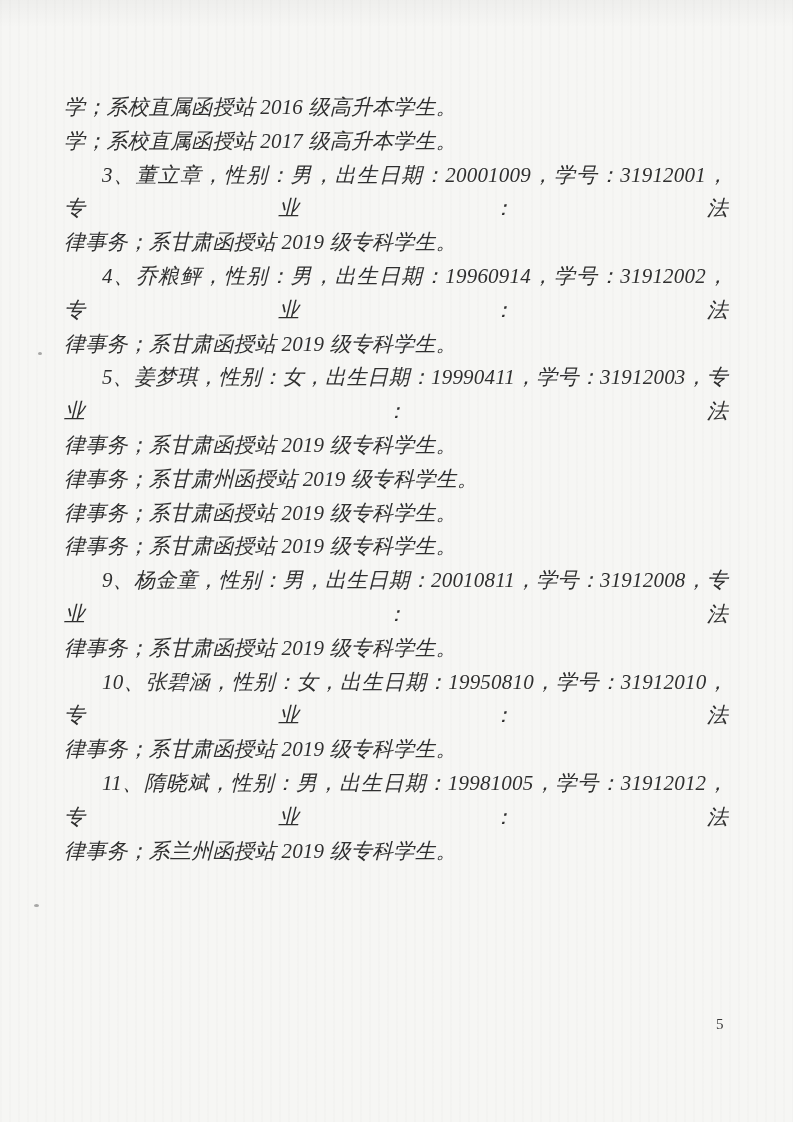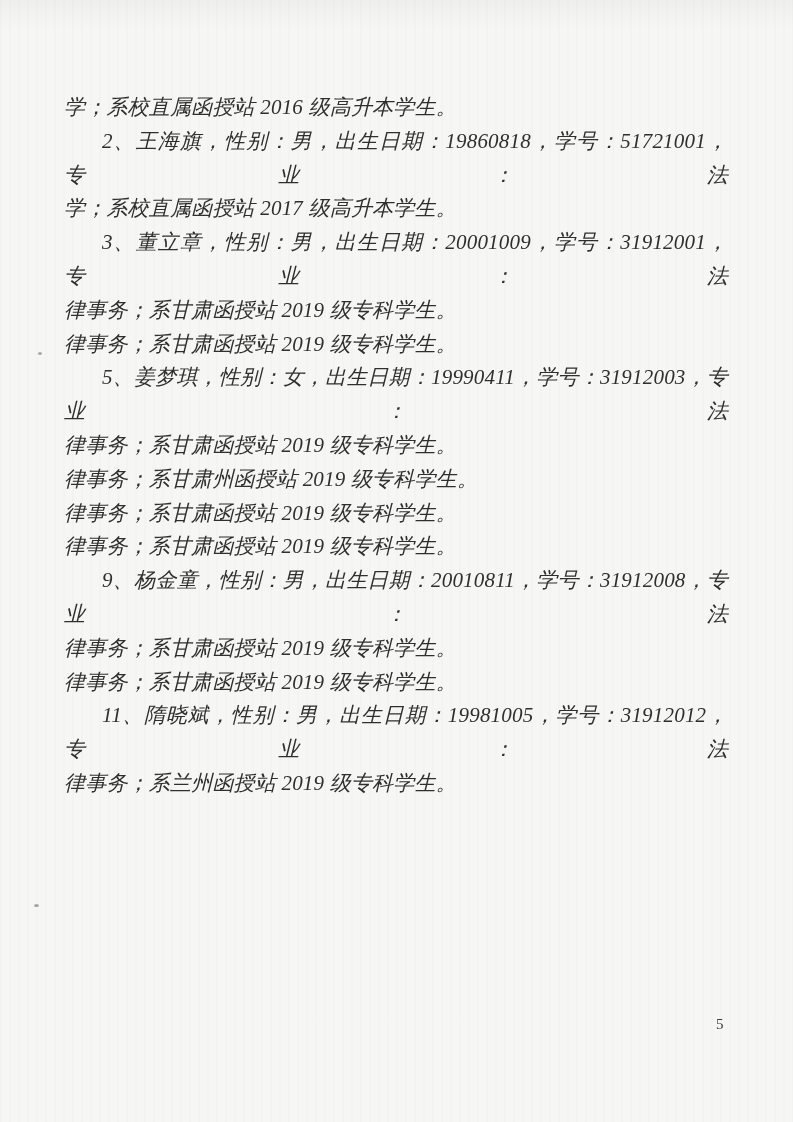--- a/index.html
+++ b/index.html
@@ -66,31 +66,32 @@
 </style>
 </head>
 <body>
 
 <div class="scan-texture"></div>
 <div class="speck speck-1"></div>
 <div class="speck speck-2"></div>
 
 <div class="doc-body">
   <div class="line cont">学；系校直属函授站 2016 级高升本学生。</div>
-  <div class="line first">2、王海旗，性别：男，出生日期：19860818，学号：51721001，专业：法</div>
   <div class="line cont">学；系校直属函授站 2017 级高升本学生。</div>
   <div class="line first">3、董立章，性别：男，出生日期：20001009，学号：31912001，专业：法</div>
   <div class="line cont">律事务；系甘肃函授站 2019 级专科学生。</div>
+  <div class="line first">4、乔粮鲆，性别：男，出生日期：19960914，学号：31912002，专业：法</div>
   <div class="line cont">律事务；系甘肃函授站 2019 级专科学生。</div>
   <div class="line first">5、姜梦琪，性别：女，出生日期：19990411，学号：31912003，专业：法</div>
   <div class="line cont">律事务；系甘肃函授站 2019 级专科学生。</div>
   <div class="line cont">律事务；系甘肃州函授站 2019 级专科学生。</div>
   <div class="line cont">律事务；系甘肃函授站 2019 级专科学生。</div>
   <div class="line cont">律事务；系甘肃函授站 2019 级专科学生。</div>
   <div class="line first">9、杨金童，性别：男，出生日期：20010811，学号：31912008，专业：法</div>
   <div class="line cont">律事务；系甘肃函授站 2019 级专科学生。</div>
+  <div class="line first">10、张碧涵，性别：女，出生日期：19950810，学号：31912010，专业：法</div>
   <div class="line cont">律事务；系甘肃函授站 2019 级专科学生。</div>
   <div class="line first">11、隋晓斌，性别：男，出生日期：19981005，学号：31912012，专业：法</div>
   <div class="line cont">律事务；系兰州函授站 2019 级专科学生。</div>
 
 </div>
 
 <div class="page-number">5</div>
 
 </body></html>

